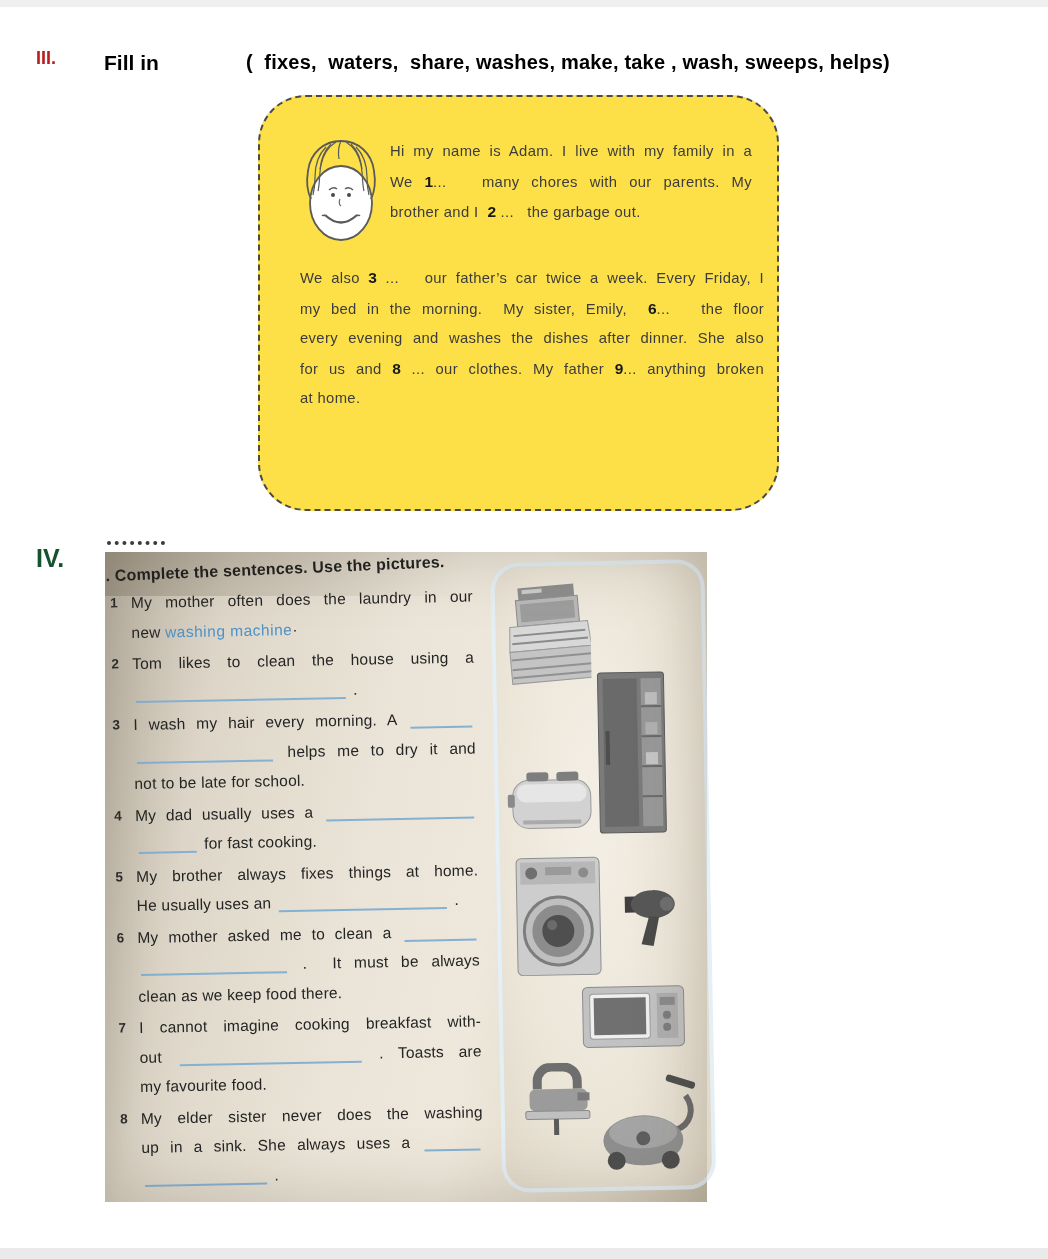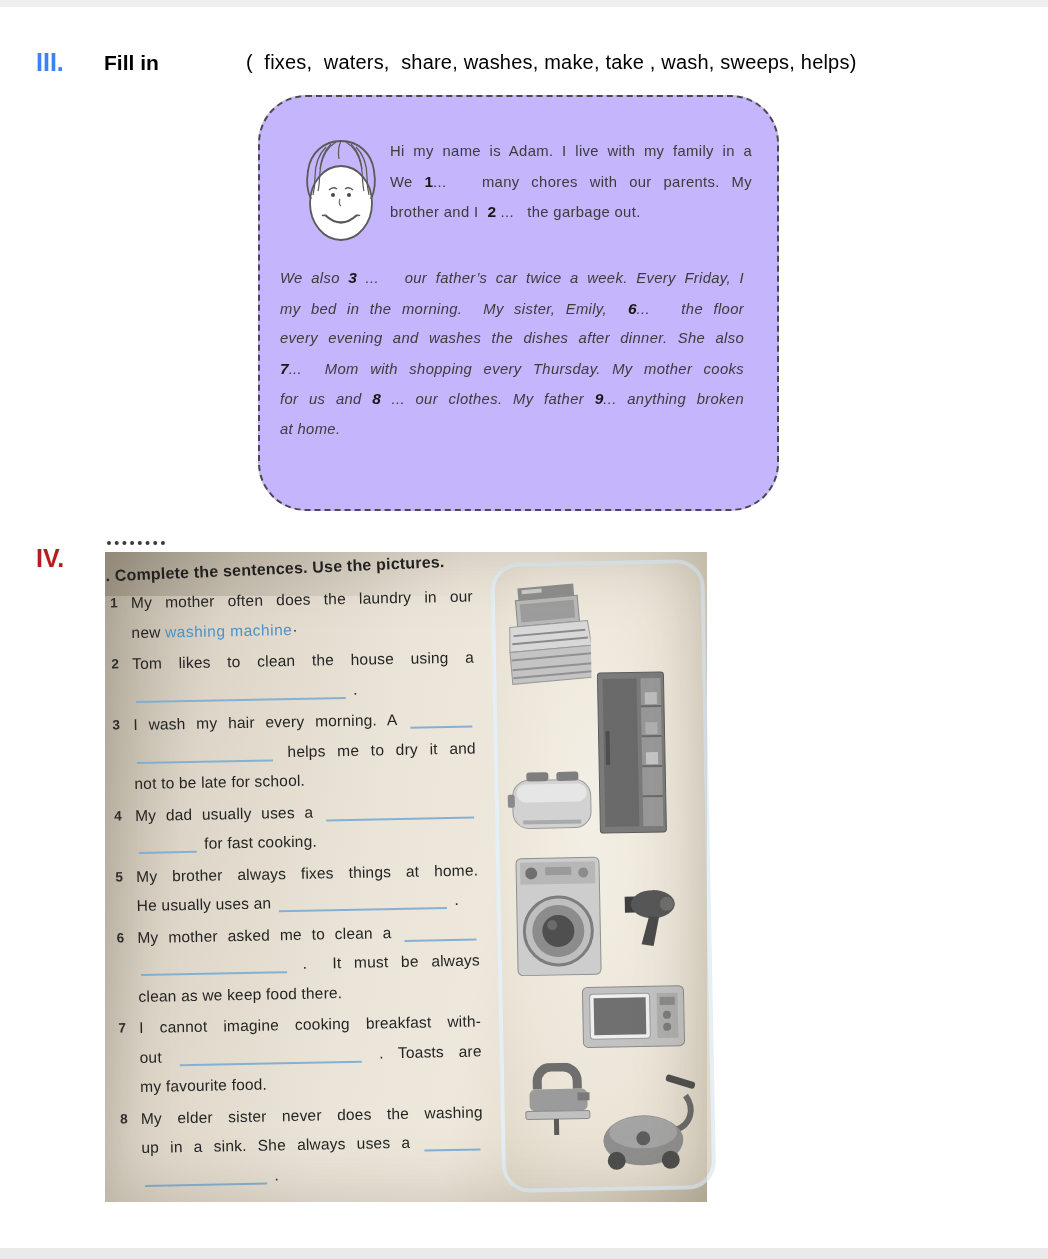--- a/index.html
+++ b/index.html
@@ -3,39 +3,39 @@
 <meta charset="utf-8">
 <style>
   html,body{margin:0;padding:0;background:#ffffff;}
   .page{position:relative;width:1048px;height:1259px;background:#ffffff;overflow:hidden;
         font-family:"Liberation Sans","DejaVu Sans",sans-serif;color:#111;}
   .edge-strip{position:absolute;left:0;width:1048px;background:#efefef;}
   .edge-strip.top{top:0;height:7px;}
   .edge-strip.bottom{top:1248px;height:11px;background:#eaeaea;}
 
   
-  .s3-num{position:absolute;left:36px;top:48px;font-size:25px;font-weight:bold;color:#3b82f6;}
+  .s3-num{position:absolute;left:36px;top:48px;font-size:18px;font-weight:bold;color:#b91c1c;}
   .s3-title{position:absolute;left:104px;top:51px;font-size:21px;font-weight:bold;color:#000;}
-  .s3-bank{position:absolute;left:246px;top:51px;font-size:20px;font-weight:normal;color:#000;letter-spacing:.2px;}
+  .s3-bank{position:absolute;left:246px;top:51px;font-size:20px;font-weight:bold;color:#000;letter-spacing:.2px;}
 
   .dashed-box{position:absolute;left:258px;top:95px;width:517px;height:412px;
-              border:2px dashed #4a4a4a;border-radius:48px;background:#c4b5fd;}
+              border:2px dashed #4a4a4a;border-radius:48px;background:#fde047;}
   .face{position:absolute;left:34px;top:36px;width:94px;height:120px;}
   .face svg{width:100%;height:100%;display:block;}
 
   .passage-top{position:absolute;left:130px;top:40px;width:362px;}
-  .passage-bottom{position:absolute;left:20px;top:166px;width:464px;font-style:italic;}
+  .passage-bottom{position:absolute;left:40px;top:166px;width:464px;}
   .pline{font-size:14.8px;line-height:29.6px;color:#3c3c3c;letter-spacing:.35px;white-space:nowrap;}
   .passage-top .pline,.passage-bottom .pline{white-space:normal;}
   .passage-top .pline:not(:last-child),
   .passage-bottom .pline:not(:last-child){text-align:justify;text-align-last:justify;}
   .bnum{font-weight:bold;font-size:15.5px;color:#181818;letter-spacing:0;}
 
   
-  .s4-num{position:absolute;left:36px;top:544px;font-size:25px;font-weight:bold;color:#b91c1c;}
+  .s4-num{position:absolute;left:36px;top:544px;font-size:25px;font-weight:bold;color:#14532d;}
   .dots-frag{position:absolute;left:107px;top:541px;width:58px;height:0;border-top:4px dotted #3a3a3a;}
 
   .photo{position:absolute;left:105px;top:552px;width:602px;height:650px;
          background-image:
            linear-gradient(97deg, rgba(99,89,72,.30), rgba(99,89,72,0) 60%),
            linear-gradient(100deg,#b9b1a2 0%,#ddd6c8 18%,#ebe5d9 45%,#eee8dc 62%,#ddd5c5 85%,#c6bcaa 100%);
          background-size:100% 44px,100% 100%;
          background-repeat:no-repeat;background-position:0 0,0 0;}
   .photo::after{content:"";position:absolute;inset:0;pointer-events:none;z-index:5;
                 box-shadow:inset 0 0 70px rgba(90,80,62,.28);}
@@ -103,21 +103,20 @@
     </div>
     <div class="passage-top" id="passage-top">
         <div class="pline"><span class="seg">Hi my name is Adam. I live with my family in a</span></div>
         <div class="pline"><span class="seg">We </span><span class="bnum">1</span><span class="seg">...&nbsp;&nbsp; many chores with our parents. My</span></div>
         <div class="pline"><span class="seg">brother and I&nbsp; </span><span class="bnum">2</span><span class="seg"> ...&nbsp;&nbsp; the garbage out.</span></div>
       </div>
     <div class="passage-bottom" id="passage-bottom">
         <div class="pline"><span class="seg">We also </span><span class="bnum">3</span><span class="seg"> ...&nbsp;&nbsp; our father’s car twice a week. Every Friday, I</span></div>
         <div class="pline"><span class="seg">my bed in the morning.&nbsp; My sister, Emily,&nbsp; </span><span class="bnum">6</span><span class="seg">...&nbsp;&nbsp; the floor</span></div>
         <div class="pline"><span class="seg">every evening and washes the dishes after dinner. She also</span></div>
-        <div class="pline"><span class="bnum">7</span><span class="seg">...&nbsp; Mom with shopping every Thursday. My mother cooks</span></div>
         <div class="pline"><span class="seg">for us and </span><span class="bnum">8</span><span class="seg"> ... our clothes. My father </span><span class="bnum">9</span><span class="seg">... anything broken</span></div>
         <div class="pline"><span class="seg">at home.</span></div>
       </div>
   </div>
 
   <div class="s4-num">IV.</div>
   <div class="dots-frag"></div>
 
   <div class="photo">
     <div class="photo-inner">

